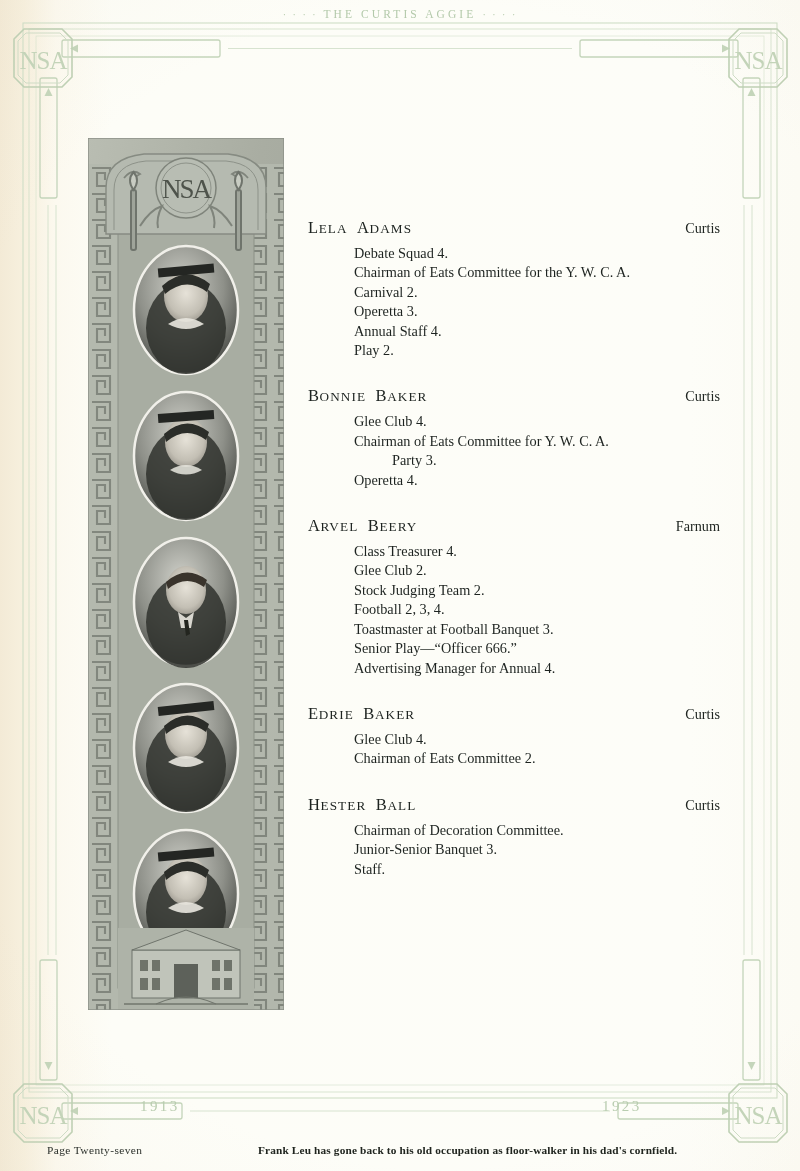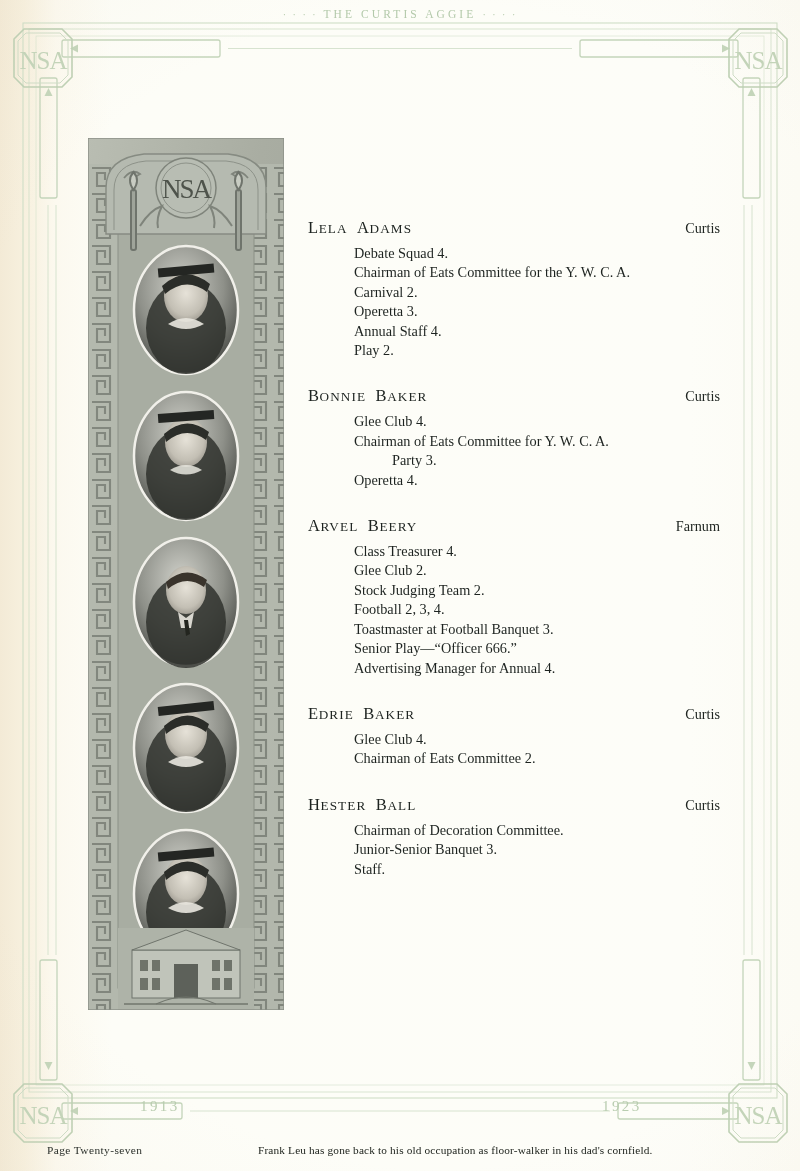--- a/index.html
+++ b/index.html
@@ -62,21 +62,21 @@
   
   #footer{position:absolute;left:0;top:1144px;width:800px;height:20px;}
   #pagenum{
     position:absolute;left:8px;top:0;
     font-size:11.4px;color:#2a2f2a;letter-spacing:.4px;
     font-family:"Liberation Serif", serif;
     margin-left:39px;
   }
   #joke{
     position:absolute;left:258px;top:0;width:534px;
-    font-size:11.3px;color:#20251f;font-weight:normal;letter-spacing:.15px;
+    font-size:11.3px;color:#20251f;font-weight:bold;letter-spacing:.15px;
     font-family:"Liberation Serif", serif;white-space:nowrap;
   }
   .yr{
     position:absolute;font-size:15px;color:#b9cdb0;letter-spacing:2.4px;
     font-family:"Liberation Serif", serif;
   }
 </style>
 </head>
 <body>
 

